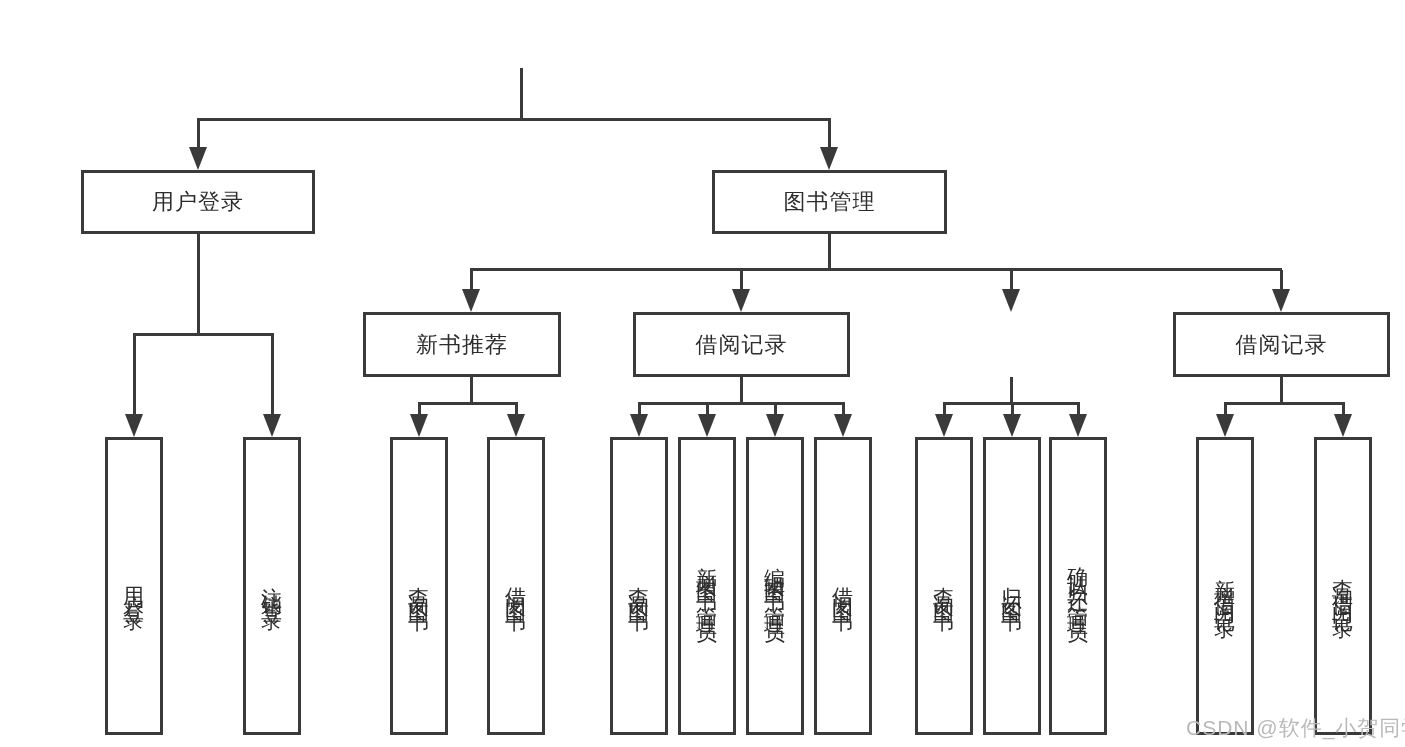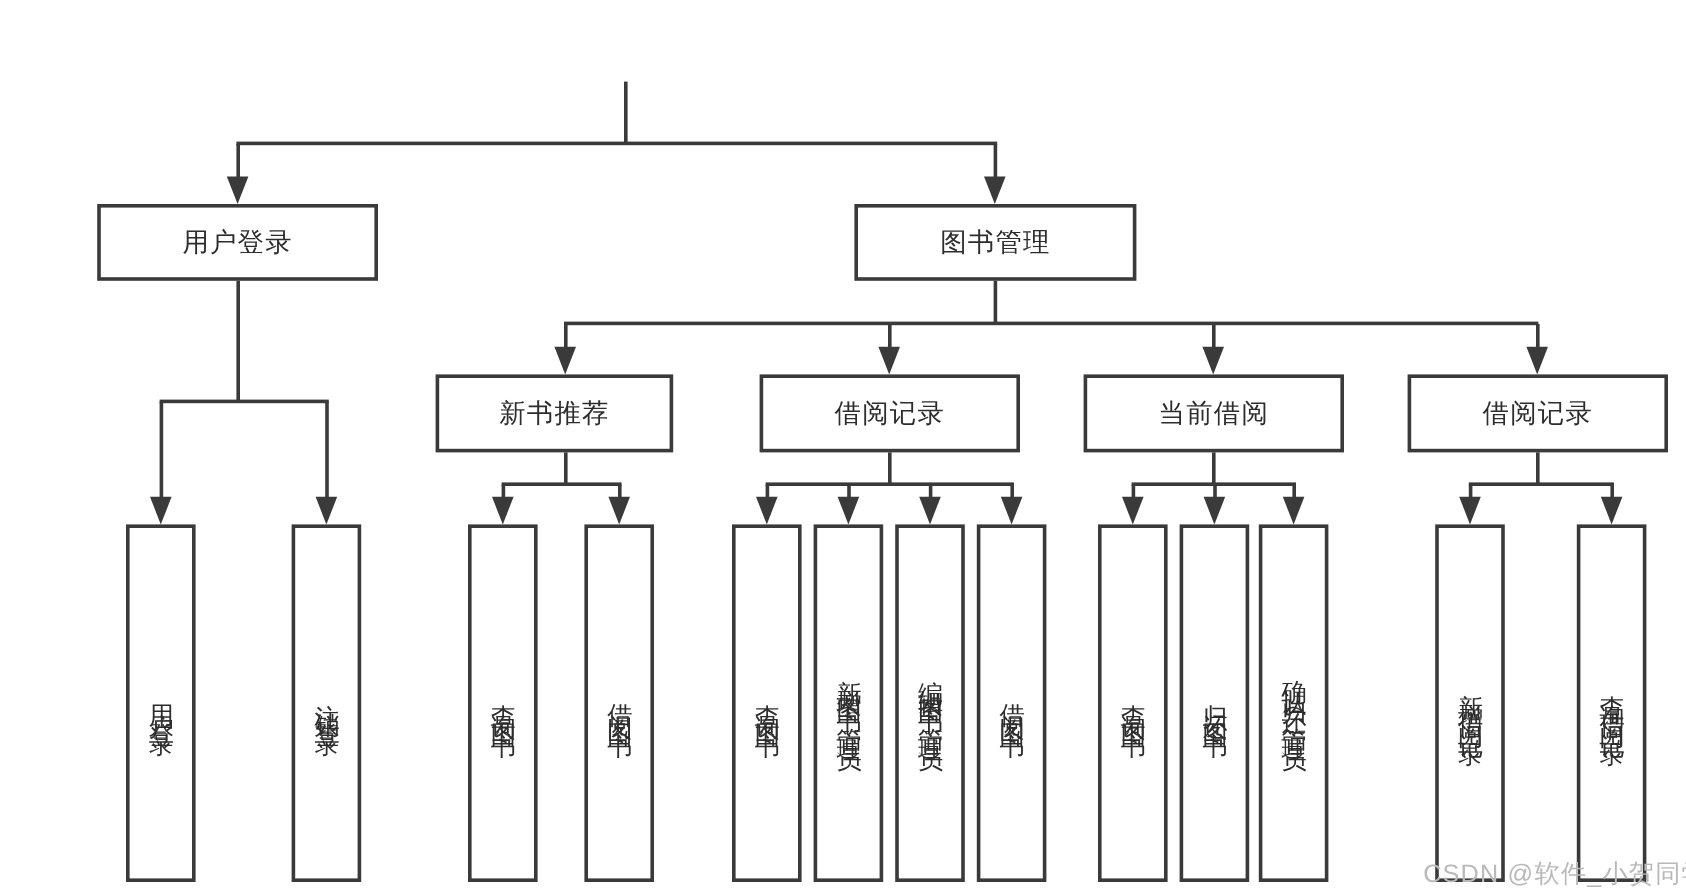--- a/index.html
+++ b/index.html
@@ -62,21 +62,20 @@
   <div class="arr" style="left:462px;top:289px;"></div>
   <div class="vline" style="left:740px;top:270px;height:21px;"></div>
   <div class="arr" style="left:732px;top:289px;"></div>
   <div class="vline" style="left:1010px;top:270px;height:21px;"></div>
   <div class="arr" style="left:1002px;top:289px;"></div>
   <div class="vline" style="left:1280px;top:270px;height:21px;"></div>
   <div class="arr" style="left:1272px;top:289px;"></div>
 
   <div class="box" style="left:363px;top:312px;width:198px;height:65px;">新书推荐</div>
   <div class="box" style="left:633px;top:312px;width:217px;height:65px;">借阅记录</div>
-  <div class="box" style="left:903px;top:312px;width:217px;height:65px;">当前借阅</div>
   <div class="box" style="left:1173px;top:312px;width:217px;height:65px;">借阅记录</div>
 
   <div class="vline" style="left:470px;top:377px;height:27px;"></div>
   <div class="vline" style="left:740px;top:377px;height:27px;"></div>
   <div class="vline" style="left:1010px;top:377px;height:27px;"></div>
   <div class="vline" style="left:1280px;top:377px;height:27px;"></div>
 
   <div class="hline" style="left:418px;top:402px;width:100px;"></div>
   <div class="hline" style="left:638px;top:402px;width:207px;"></div>
   <div class="hline" style="left:943px;top:402px;width:137px;"></div>

